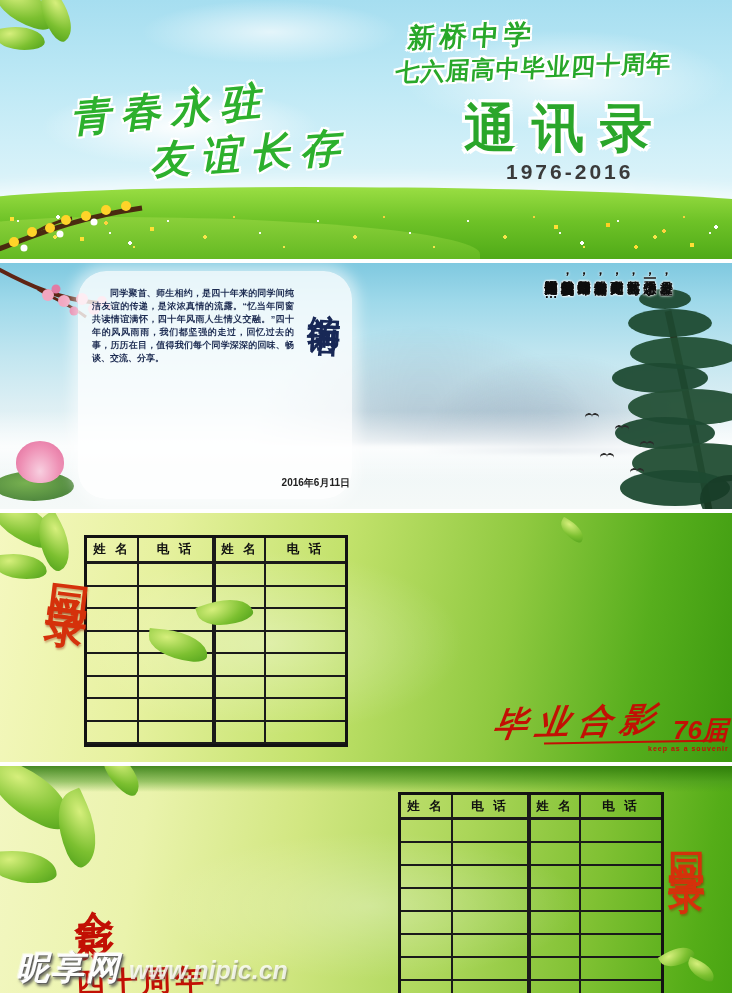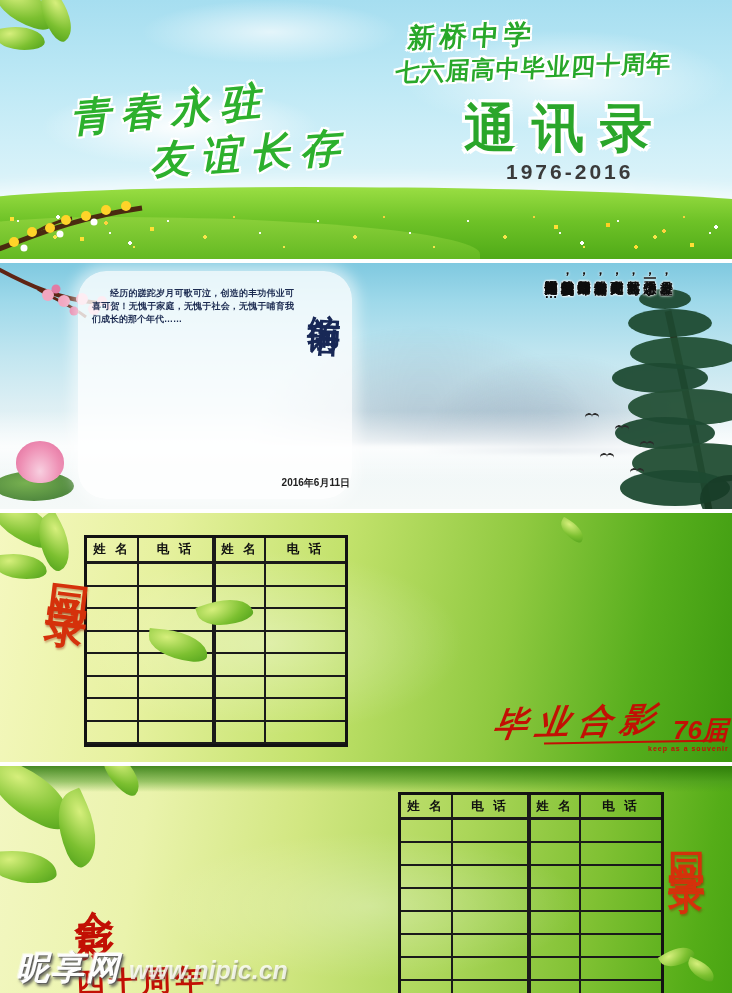--- a/index.html
+++ b/index.html
@@ -220,21 +220,21 @@
     <div class="bird" style="left:585px;top:150px;"></div>
     <div class="bird" style="left:615px;top:162px;"></div>
     <div class="bird" style="left:640px;top:178px;"></div>
     <div class="bird" style="left:600px;top:190px;"></div>
     <div class="bird" style="left:630px;top:205px;"></div>
     <div class="abs lotus"></div>
     <div class="abs lotusleaf"></div>
 
     <div class="abs pref-box"></div>
     <div class="abs pref-text">
-        <p class="para">经历的蹉跎岁月可歌可泣，创造的丰功伟业可喜可贺！无愧于家庭，无愧于社会，无愧于哺育我们成长的那个年代……</p>
+        <p class="para">同学聚首、师生相约，是四十年来的同学间纯洁友谊的传递，是浓浓真情的流露。“忆当年同窗共读情谊满怀，四十年风雨人生情义交融。”四十年的风风雨雨，我们都坚强的走过，回忆过去的事，历历在目，值得我们每个同学深深的回味、畅谈、交流、分享。</p>
       </div>
     <div class="abs pref-sign">
       <div>2016年6月11日</div>
     </div>
     <div class="abs pref-title">编前语</div>
     <div class="abs vquote">
         <div class="">鎏金岁月，</div>
         <div class="">怎一个念字了得，</div>
         <div class="">蓦然回首，</div>
         <div class="">却在灯火阑珊处，</div>

